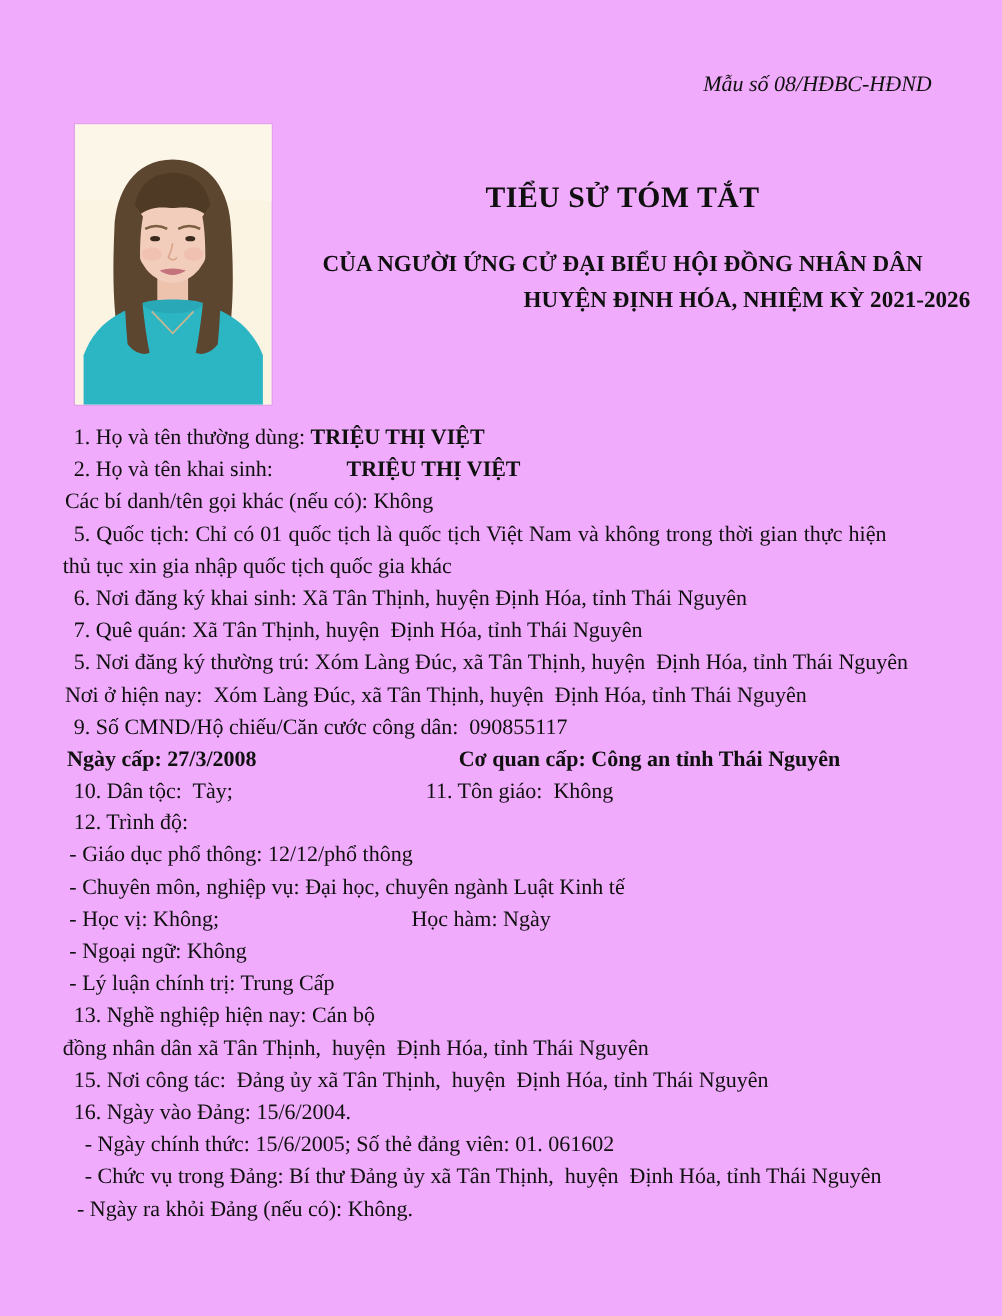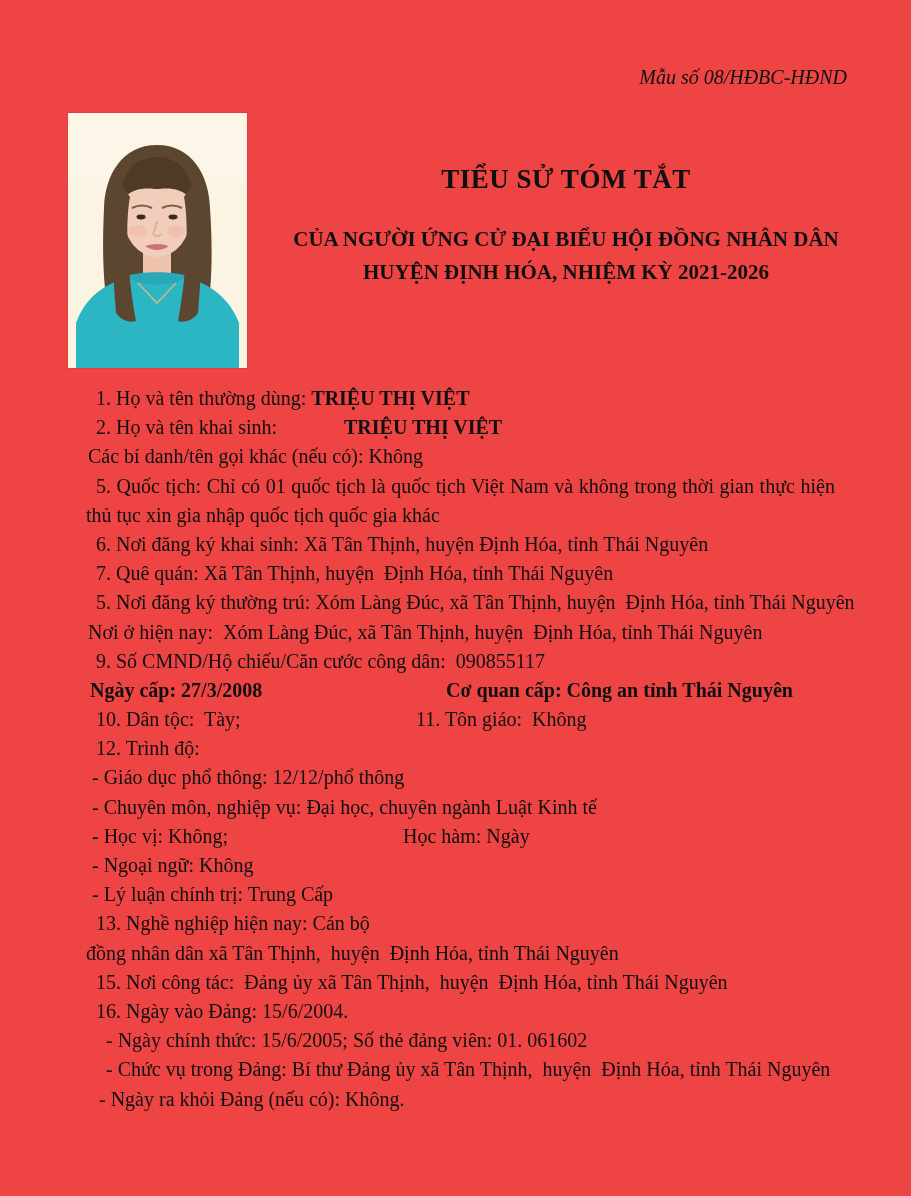--- a/index.html
+++ b/index.html
@@ -1,20 +1,20 @@
 <!DOCTYPE html>
 <html><head>
 <meta charset="utf-8">
 <style>
   html,body { margin:0; padding:0; background:#ffffff; }
   .page {
     position: relative;
     width: 911px;
     height: 1196px;
-    background: #ef4444;
+    background: #f0abfc;
     font-family: "Liberation Serif", "DejaVu Serif", serif;
     color: #101010;
     overflow: hidden;
   }
   .form-code {
     position: absolute;
     top: 66px;
     right: 64px;
     font-style: italic;
     font-size: 20px;
@@ -31,27 +31,27 @@
   .photo svg { display:block; width:100%; height:100%; }
   .title-block {
     position: absolute;
     left: 250px;
     top: 163px;
     width: 632px;
     text-align: center;
   }
   .title-1 { font-size: 27px; font-weight: bold; line-height: 32px; letter-spacing: 0.5px; }
   .title-2 { font-size: 21px; font-weight: bold; line-height: 33px; margin-top: 28px; }
-  .title-3 { font-size: 21px; font-weight: bold; line-height: 33px; }
+  .title-3 { font-size: 21px; font-weight: bold; line-height: 33px; text-align: right; }
   .body-text {
     position: absolute;
     left: 0;
     top: 384px;
     width: 911px;
-    padding-left: 86px;
+    padding-left: 57px;
     box-sizing: border-box;
   }
   .line {
     position: relative;
     white-space: pre;
     font-size: 20px;
     height: 29.2px;
     line-height: 29.2px;
   }
   .ind2  { text-indent: 2px; }

